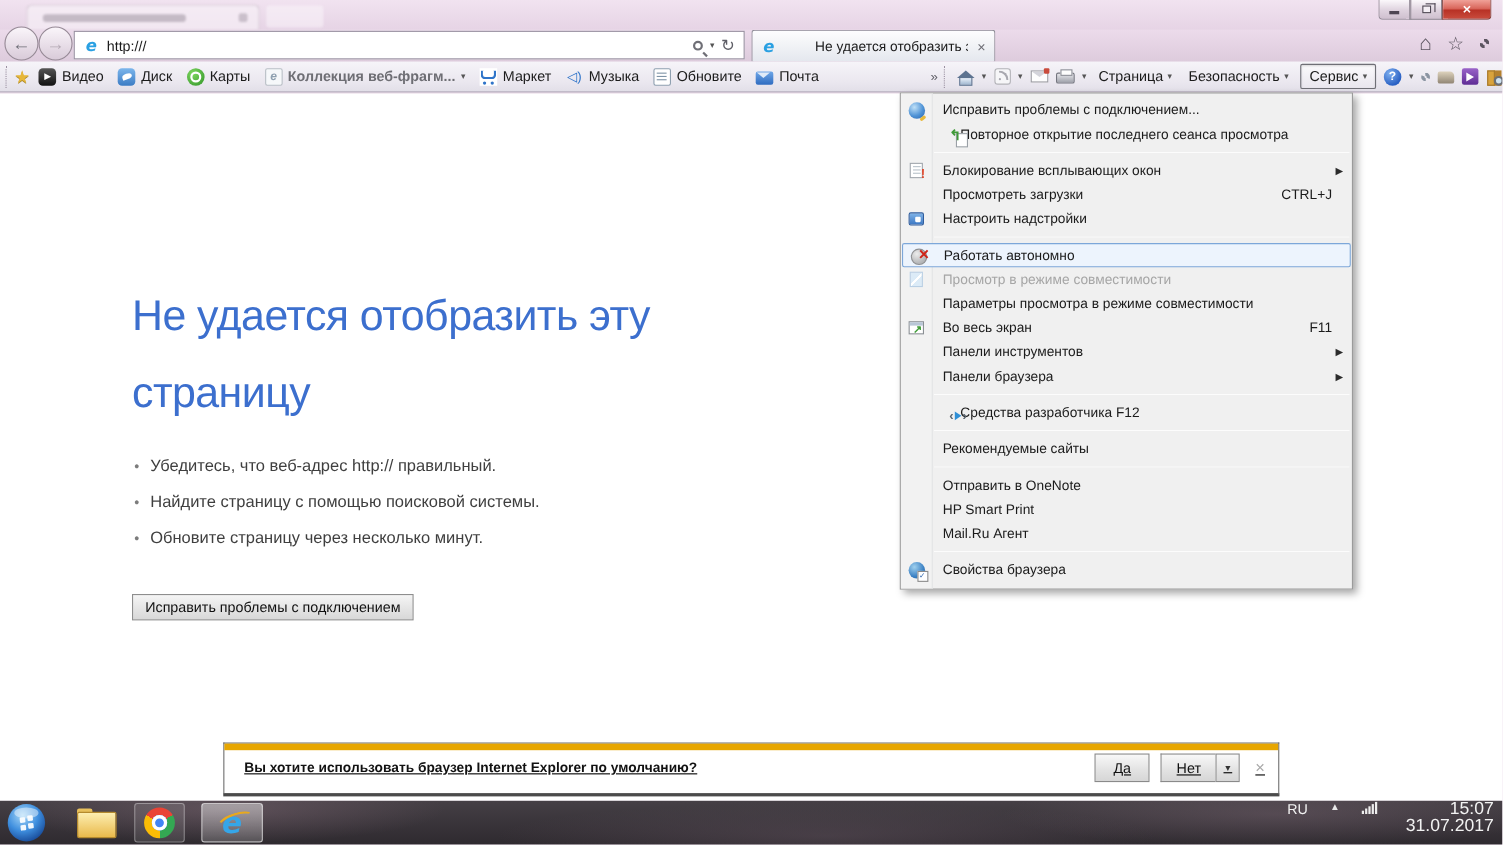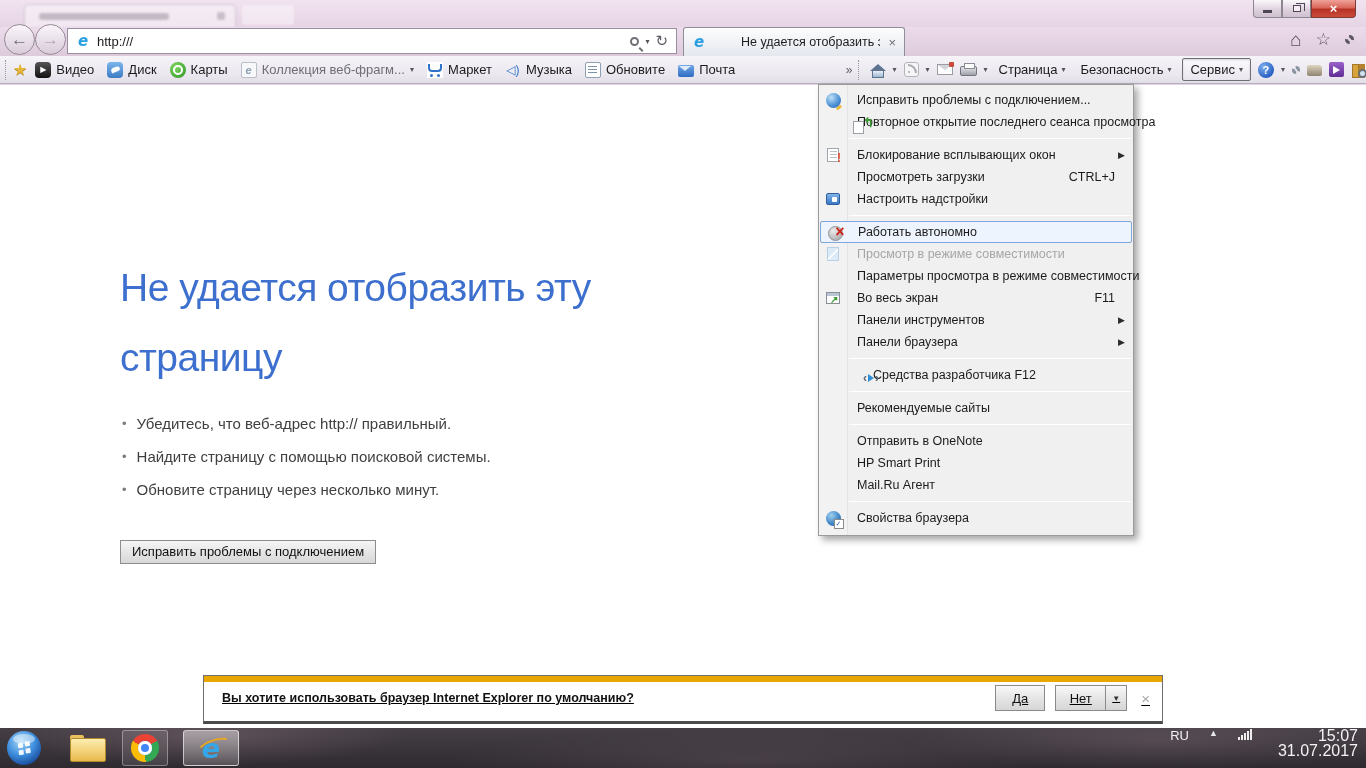--- a/index.html
+++ b/index.html
@@ -66,21 +66,21 @@
   .ci-star { font-size:17px; line-height:1; }
   .ci-gear { width:9px; height:9px; border:3px dashed #5c5560; border-radius:50%; }
 
   
   .toolbar { position:absolute; left:0; top:56px; width:1366px; height:28px;
     background:linear-gradient(#f6f4f9,#eae7ef 70%,#e2dfe8); border-bottom:1px solid #b4aebc;
     display:flex; align-items:center; font-size:13px; color:#1b1b1b; }
   .grip { width:3px; height:20px; border-left:1px dotted #9a90a0; margin:0 5px; }
   .favstar { color:#e7b73a; font-size:16px; text-shadow:0 1px 0 #a9882a; margin-right:8px; }
   .fav-item { display:flex; align-items:center; gap:5px; margin-right:13px; white-space:nowrap; }
-  .fav-item .muted { color:#6e6e74; }
+  .fav-item .muted { color:#6e6e74;font-weight:bold; }
   .i16 { width:16px; height:16px; display:inline-flex; align-items:center; justify-content:center; flex:none; }
   .ic-video { background:linear-gradient(#555,#111); border-radius:4px; color:#fff; font-size:8px; }
   .ic-disk { background:linear-gradient(#7cb6ec,#3c7cc4); border-radius:4px; position:relative; }
   .ic-disk::after { content:""; width:9px; height:5px; background:#fff; border-radius:50% 50% 50% 0; transform:rotate(-20deg); }
   .ic-maps { background:radial-gradient(circle at 35% 30%, #7fd65f, #2f9427); border-radius:50%; }
   .ic-maps::after { content:""; width:6px; height:6px; border:2px solid #fff; border-radius:50%; }
   .ic-webslice { background:#f6f8fa; border:1px solid #b9bfc6; border-radius:2px; }
   .ic-webslice::after { content:"e"; font-style:italic; font-weight:bold; color:#8fa0b0; font-size:11px; }
   .ic-market { background:#fff; position:relative; }
   .ic-market::before { content:""; width:10px; height:6px; border:2px solid #2f74c9; border-top:none; border-radius:0 0 4px 4px; margin-top:-4px; }
@@ -148,21 +148,21 @@
   .notif-msg { font-size:12.5px; font-weight:600; color:#111; flex:1; }
   .nbtn { min-width:50px; height:26px; display:flex; align-items:center; justify-content:center;
     background:linear-gradient(#f8f8f8,#e2e2e2 60%,#d6d6d6); border:1px solid #8a8a8a; font-size:13px; color:#111; }
   .nbtn-yes { margin-right:10px;text-align:right; }
   .nbtn-no { border-right:none; }
   .nbtn-dd { width:22px; height:26px; display:flex; align-items:center; justify-content:center;
     background:linear-gradient(#f8f8f8,#e2e2e2 60%,#d6d6d6); border:1px solid #8a8a8a; font-size:8px; color:#333; }
   .notif-close { margin-left:14px; color:#a9a9a9; font-size:15px; }
 
   
-  .menu { position:absolute; left:818px; top:84px; width:316px; background:#f0f0f0;
+  .menu { position:absolute; left:818px; top:84px; width:412px; background:#f0f0f0;
     border:1px solid #9b9b9b; box-shadow:4px 4px 7px rgba(0,0,0,.35); padding:4px 0 6px; z-index:50; }
   .menu::before { content:""; position:absolute; left:0; top:0; bottom:0; width:28px;
     background:#f2f2f2; border-right:1px solid #e2e3e4; }
   .mi { position:relative; height:22px; display:flex; align-items:center; padding:0 10px 0 38px;
     font-size:12.5px; color:#1b1b1b; }
   .mi.hl { margin:0 1px; border:1px solid #7da7d9; border-radius:2px; background:#edf4fd; padding-left:37px; }
   .mi.disabled { color:#a6a6a6; }
   .mi-label { white-space:nowrap; }
   .mi-shortcut { margin-left:auto; padding-right:8px; }
   .mi-arrow { position:absolute; right:8px; font-size:9px; color:#2b2b2b; }

